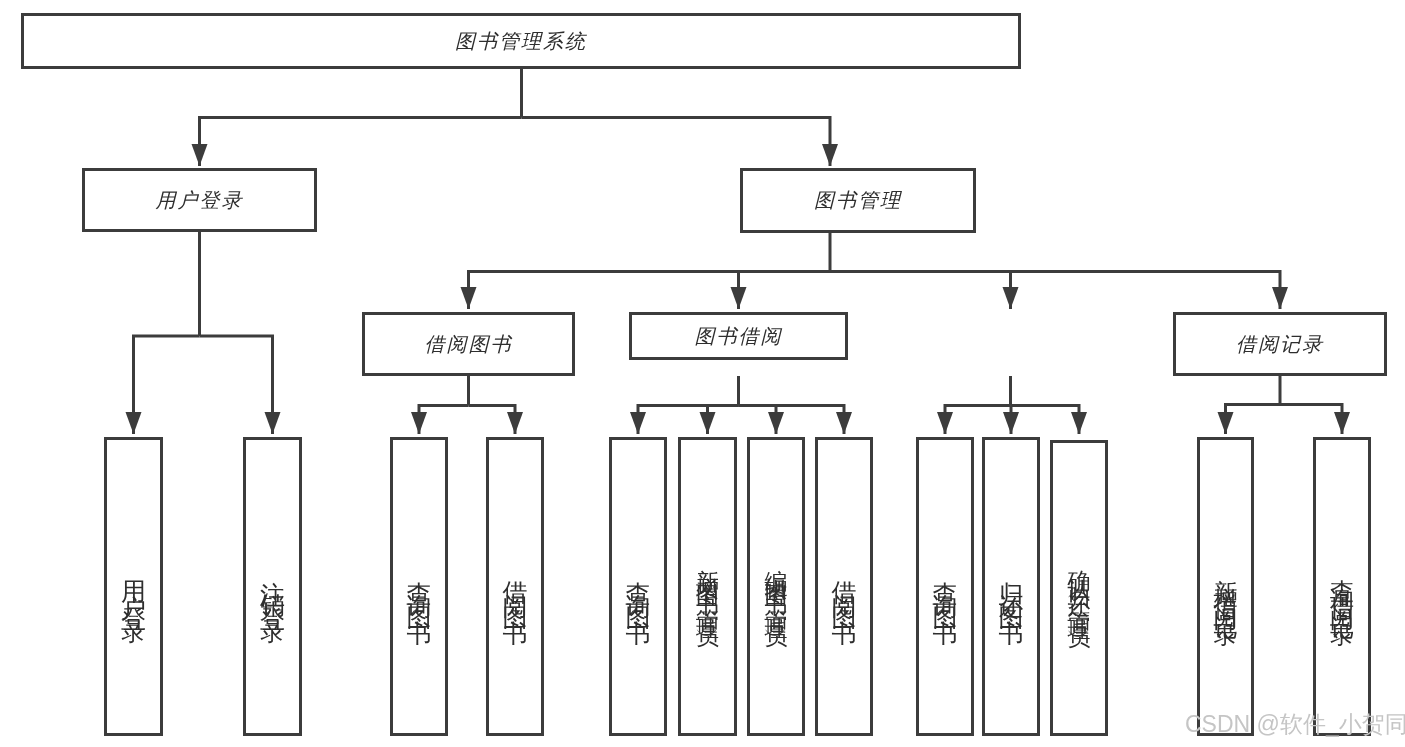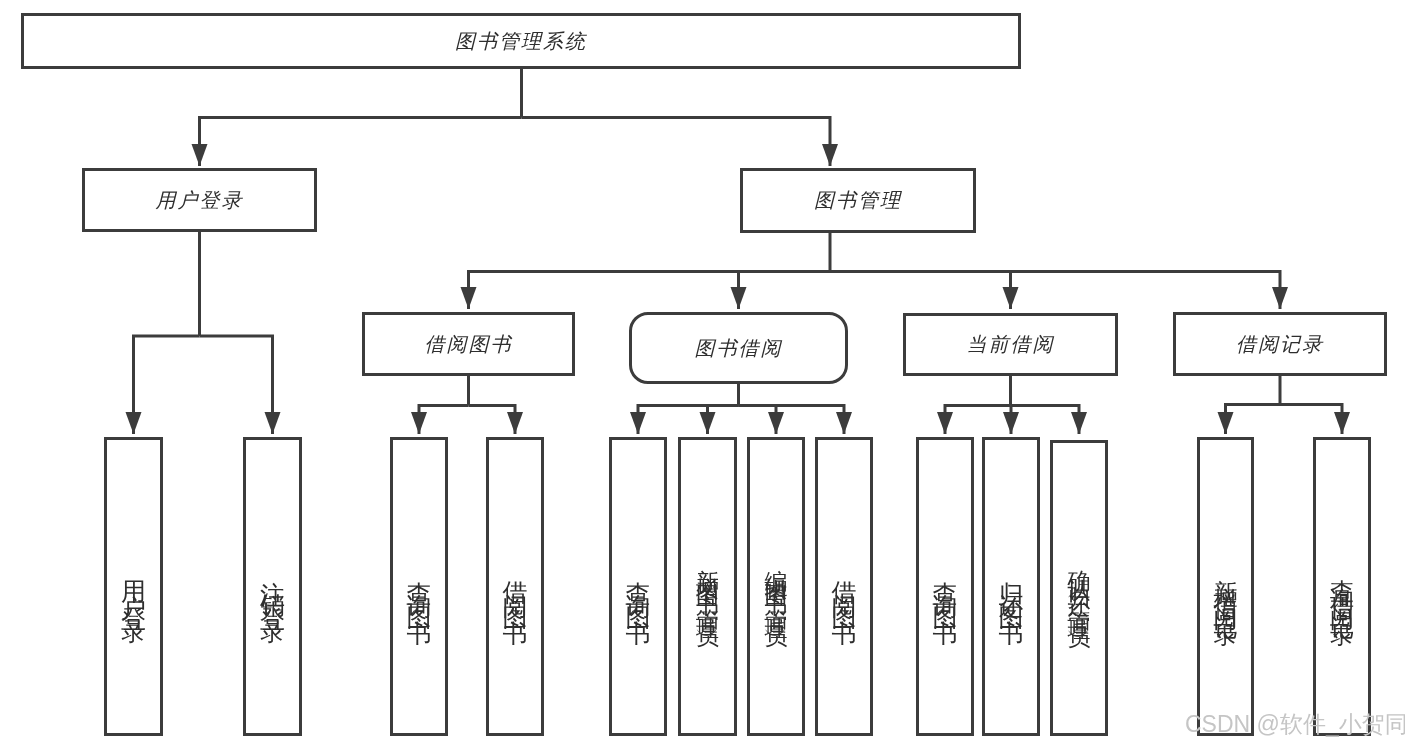--- a/index.html
+++ b/index.html
@@ -106,25 +106,22 @@
   <div class="box" style="left:82px; top:168px; width:235px; height:64px;">
     <span class="hlabel">用户登录</span>
   </div>
   <div class="box" style="left:740px; top:168px; width:236px; height:65px;">
     <span class="hlabel">图书管理</span>
   </div>
 
   <div class="box" style="left:362px; top:312px; width:213px; height:64px;">
     <span class="hlabel">借阅图书</span>
   </div>
-  <div class="box" style="left:629px; top:312px; width:219px; height:72px;border-radius:19px;">
+  <div class="box" style="left:629px; top:312px; width:219px; height:48px;">
     <span class="hlabel">图书借阅</span>
-  </div>
-  <div class="box" style="left:903px; top:313px; width:215px; height:63px;">
-    <span class="hlabel">当前借阅</span>
   </div>
   <div class="box" style="left:1173px; top:312px; width:214px; height:64px;">
     <span class="hlabel">借阅记录</span>
   </div>
 
   <div class="box" style="left:104px; top:437px; width:59px; height:299px;">
     <span class="vtext">用户登录</span>
   </div>
   <div class="box" style="left:243px; top:437px; width:59px; height:299px;">
     <span class="vtext">注销登录</span>

